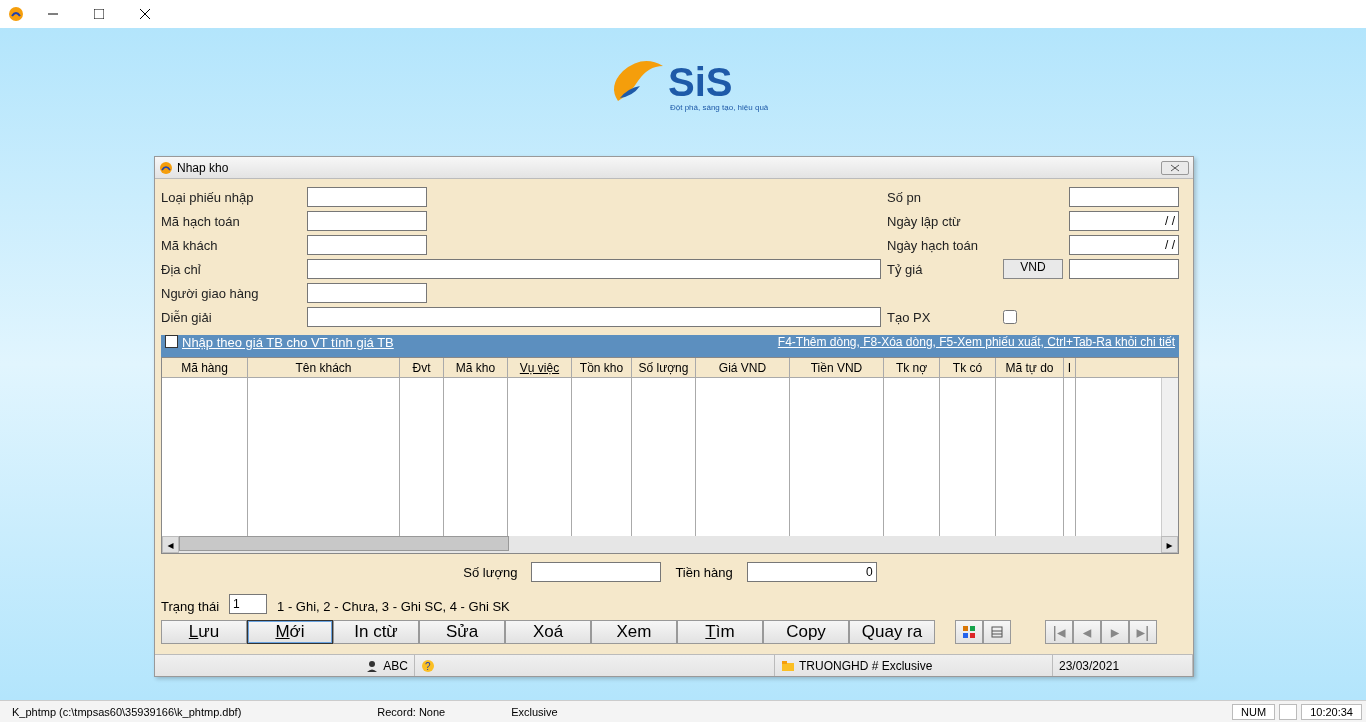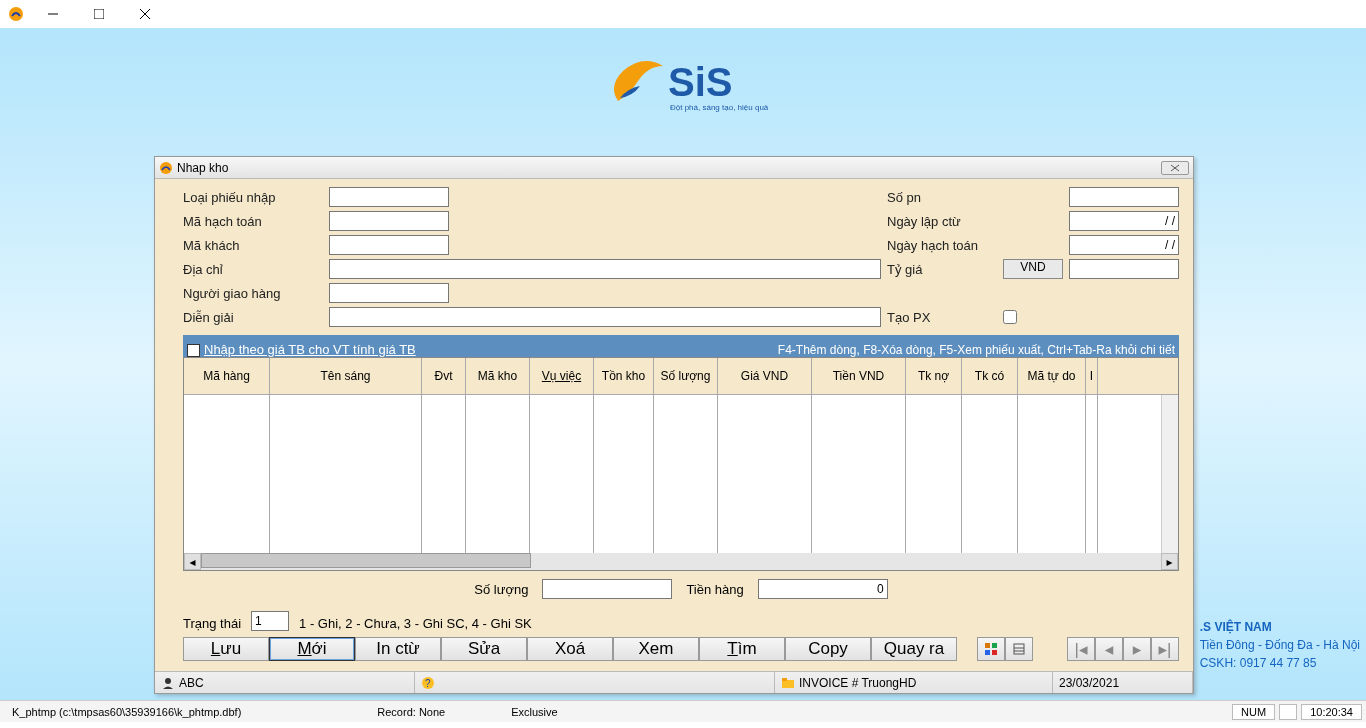--- a/index.html
+++ b/index.html
@@ -20,40 +20,40 @@
 
 .side-text { position: absolute; right: 6px; top: 590px; font-size: 12px; color: #1565C0; line-height: 1.5; z-index: 5; }
 .side-text .lname { font-weight: bold; }
 
 
 .inner-window { position: absolute; left: 154px; top: 128px; width: 1040px; background: #f5e8cb; border: 1px solid #999; box-shadow: 2px 2px 4px rgba(0,0,0,.2); z-index: 10; }
 .iw-titlebar { height: 22px; background: linear-gradient(#f7f7f7,#e3e3e3); border-bottom: 1px solid #bbb; display: flex; align-items: center; padding: 0 4px; font-size: 12px; }
 .iw-titlebar .t { flex: 1; }
 .iw-close { width: 28px; height: 14px; background: #eaeaea; border: 1px solid #999; border-radius: 2px; display: flex; align-items: center; justify-content: center; font-size: 9px; cursor: pointer; }
 
-.iw-body { padding: 8px 14px 10px 28px; }
+.iw-body { padding: 8px 14px 10px 6px; }
 
 
 .form-grid { display: grid; grid-template-columns: 140px 120px 1fr 110px 60px 110px; column-gap: 6px; row-gap: 4px; align-items: center; font-size: 13px; }
 .form-grid label { color: #222; }
 .tin { height: 20px; border: 1px solid #777; background: #fff; padding: 0 3px; font-size: 12px; }
 .tin.right { text-align: right; }
 .full-span { grid-column: 2 / 4; }
 .chk-in { width: 14px; height: 14px; }
 
 .vnd-btn { height: 20px; border: 1px solid #888; background: #e9e9e9; text-align: center; font-size: 12px; cursor: pointer; }
 
 
-.blue-band { height: 22px; background: #5c8fbf; color: #fff; display: flex; align-items: flex-end; font-size: 13px; margin-top: 8px; padding: 0 4px; }
+.blue-band { height: 22px; background: #5c8fbf; color: #fff; display: flex; align-items: flex-start; font-size: 13px; margin-top: 8px; padding: 0 4px; }
 .blue-band .chk { width: 13px; height: 13px; background: #fff; border: 1px solid #333; margin-right: 4px; }
-.blue-band .hint { margin-left: auto; font-size: 12px; }
+.blue-band .hint { margin-left: auto; font-size: 12px; text-decoration: underline; }
 
 
 .tbl { border: 1px solid #888; background: #fff; }
-.thead { display: flex; height: 37px; border-bottom: 1px solid #aaa; background: #f5e8cb; }
+.thead { display: flex; height: 20px; border-bottom: 1px solid #aaa; background: #f5e8cb; }
 .thead .col { border-right: 1px solid #aaa; font-size: 12px; display: flex; align-items: center; justify-content: center; overflow: hidden; }
 .tbody { height: 158px; display: flex; }
 .tbody .col { border-right: 1px solid #aaa; }
 .vscroll { width: 17px; background: #f0f0f0; border-left: 1px solid #ccc; position: relative; }
 .hscroll { height: 17px; background: #f0f0f0; display: flex; align-items: center; }
 .hscroll .arrow { width: 17px; height: 17px; background: #e0e0e0; border: 1px solid #bbb; display: flex; align-items:center; justify-content:center; cursor:pointer; }
 .hscroll .track { flex: 1; background: #e6e6e6; height: 17px; position: relative; }
 .hscroll .thumb { position: absolute; left: 0; top: 0; width: 330px; height: 15px; background: #c8c8c8; border: 1px solid #999; }
 
 
@@ -120,25 +120,20 @@
     <span class="sis-logo">
       <svg width="170" height="78">
         <path d="M20 55 Q10 40 25 25 Q45 8 65 20 Q50 20 40 35 Q32 48 20 55" fill="#f59e0b"></path>
         <path d="M22 52 Q30 42 42 40 Q35 50 22 52" fill="#1e5aa8"></path>
         <text x="70" y="50" font-size="40" font-weight="bold" fill="#1e5aa8" font-family="Arial">SiS</text>
         <text x="72" y="64" font-size="8" fill="#1e5aa8">Đột phá, sáng tạo, hiệu quả</text>
       </svg>
     </span>
   </div>
 
-  <div class="side-text">
-    <div class="lname">.S VIỆT NAM</div>
-    <div>Tiền Đông - Đống Đa - Hà Nội</div>
-    <div>CSKH: 0917 44 77 85</div>
-  </div>
 
   <div class="inner-window">
     <div class="iw-titlebar">
       <span style="margin-right:4px;">
         <svg width="14" height="14">
             <circle cx="7" cy="7" r="6" fill="#f59e0b"></circle>
             <path d="M3 9 Q7 3 11 9" stroke="#1e40af" stroke-width="1.6" fill="none"></path>
           </svg>
       </span>
       <span class="t">Nhap kho</span>
@@ -195,21 +190,21 @@
 
       <div class="blue-band">
         <span class="chk"></span>
         <span style="text-decoration:underline;">Nhập theo giá TB cho VT tính giá TB</span>
         <span class="hint">F4-Thêm dòng, F8-Xóa dòng, F5-Xem phiếu xuất, Ctrl+Tab-Ra khỏi chi tiết</span>
       </div>
 
       <div class="tbl">
         <div class="thead" id="thead">
             <div class="col" style="width: 86px;">Mã hàng</div>
-            <div class="col" style="width: 152px;">Tên sáng</div>
+            <div class="col" style="width: 152px;">Tên khách</div>
             <div class="col" style="width: 44px;">Đvt</div>
             <div class="col" style="width: 64px;">Mã kho</div>
             <div class="col" style="width: 64px; text-decoration: underline;">Vụ việc</div>
             <div class="col" style="width: 60px; text-align: right;">Tồn kho</div>
             <div class="col" style="width: 64px;">Số lượng</div>
             <div class="col" style="width: 94px;">Giá VND</div>
             <div class="col" style="width: 94px;">Tiền VND</div>
             <div class="col" style="width: 56px;">Tk nợ</div>
             <div class="col" style="width: 56px;">Tk có</div>
             <div class="col" style="width: 68px;">Mã tự do</div>
@@ -290,21 +285,21 @@
         <div class="nav-group">
           <div class="bbtn">|◂</div>
           <div class="bbtn">◂</div>
           <div class="bbtn">▸</div>
           <div class="bbtn">▸|</div>
         </div>
       </div>
     </div>
 
     <div class="istatus">
-      <div class="seg" style="width:260px;">
+      <div class="seg" style="width:260px;justify-content:flex-end;">
         <span style="margin-right:4px;">
             <svg width="14" height="14">
               <circle cx="7" cy="5" r="3" fill="#333"></circle>
               <path d="M2 13 Q7 8 12 13" fill="#333"></path>
             </svg>
           </span>
         <span>ABC</span>
       </div>
       <div class="seg" style="width:360px;">
         <span>
@@ -314,21 +309,21 @@
             </svg>
           </span>
       </div>
       <div class="seg" style="flex:1;">
         <span style="margin-right:4px;">
             <svg width="14" height="12">
               <rect x="1" y="3" width="12" height="8" fill="#fbbf24"></rect>
               <rect x="1" y="1" width="5" height="3" fill="#f59e0b"></rect>
             </svg>
           </span>
-        <span>INVOICE # TruongHD</span>
+        <span>TRUONGHD # Exclusive</span>
       </div>
       <div class="seg" style="width:140px;">23/03/2021</div>
     </div>
   </div>
 </div>
 
 <div class="ostatus">
   <span class="seg">K_phtmp (c:\tmpsas60\35939166\k_phtmp.dbf)</span>
   <span class="seg" style="margin-left:120px;">Record: None</span>
   <span class="seg" style="margin-left:50px;">Exclusive</span>

